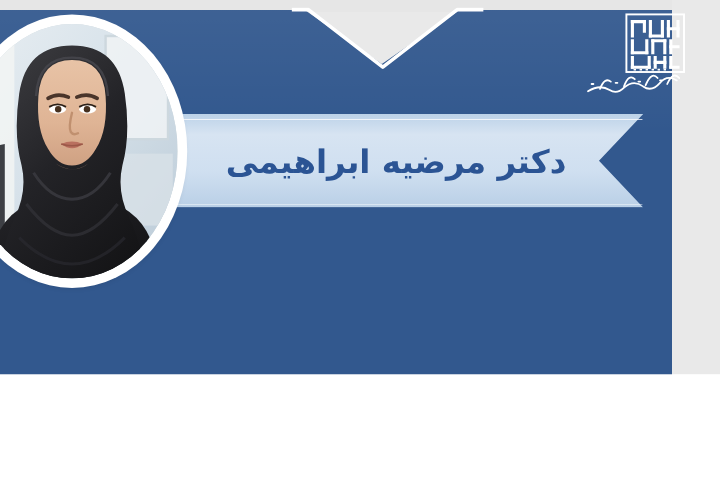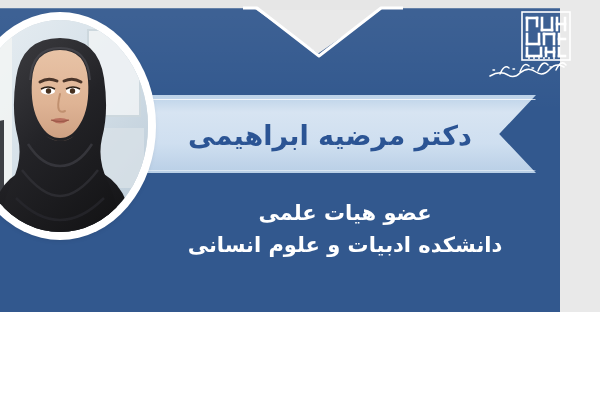--- a/index.html
+++ b/index.html
@@ -286,24 +286,20 @@
 
         <path d="M74 116 q14 10 28 0 q-12 10 -28 0 z" fill="#c79b7e" opacity="0.55"></path>
 
         <path d="M56 124 q14 22 32 22 q18 0 32 -22" fill="none" stroke="#3a3a40" stroke-width="2.5" opacity="0.85"></path>
         <path d="M50 150 q20 26 38 26 q18 0 38 -26" fill="none" stroke="#333339" stroke-width="2.5" opacity="0.7"></path>
         <path d="M44 178 q22 22 44 22 q22 0 44 -22" fill="none" stroke="#2c2c32" stroke-width="2.5" opacity="0.6"></path>
       </svg>
     </div>
   </div>
 
-  <div class="subtitle">
-    <div class="line1">عضو هیات علمی</div>
-    <div class="line2">دانشکده ادبیات و علوم انسانی</div>
-  </div>
 
   <div class="logo">
     <svg width="106" height="76" viewBox="0 0 106 76" xmlns="http://www.w3.org/2000/svg">
 
       <g stroke="#ffffff" fill="none">
         <rect x="42" y="4" width="48" height="48" stroke-width="1.6"></rect>
 
         <g stroke-width="2.6" stroke-linecap="square">
           <path d="M47 10 l0 12"></path>
           <path d="M47 10 l10 0"></path>

